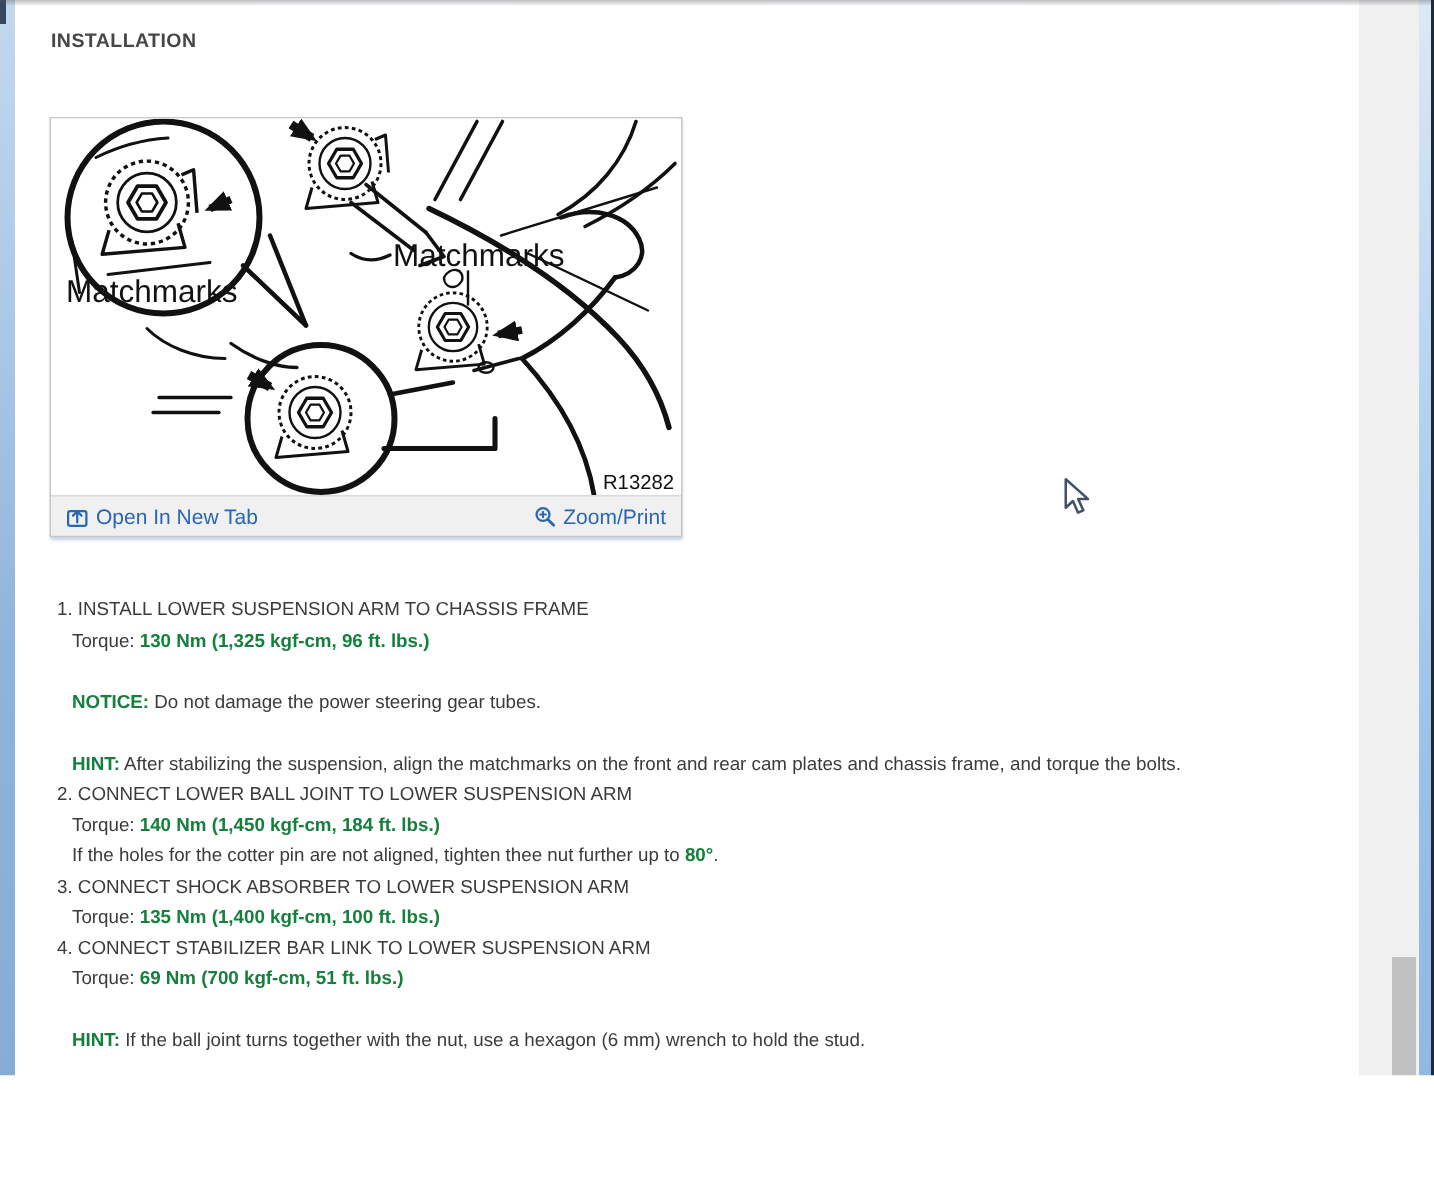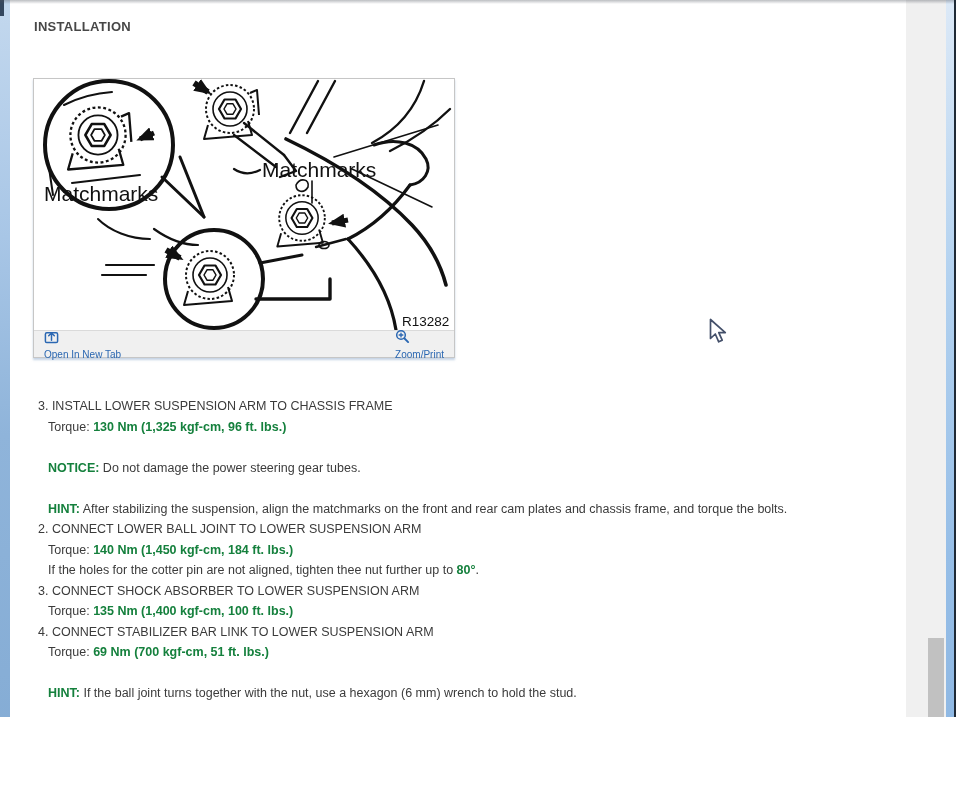--- a/index.html
+++ b/index.html
@@ -22,22 +22,22 @@
   
   .section-heading{position:absolute;left:34px;top:19px;font-size:13px;font-weight:bold;
                    color:#474747;letter-spacing:.3px;}
 
   
   .figure-card{position:absolute;left:33px;top:78px;width:420px;background:#fff;
                border:1px solid #c6c6c6;box-shadow:0 2px 2px rgba(150,175,205,.55);}
   .figure-image{width:418px;height:251px;background:#fff;overflow:hidden;}
   .figure-toolbar{height:26px;background:#f0f0f0;border-top:1px solid #dadada;
                   display:flex;align-items:center;justify-content:space-between;padding:0 10px;}
-  .fig-link{display:flex;gap:5px;color:#2a67b2;font-size:10px;
-            text-decoration:none;cursor:pointer;flex-direction:column;}
+  .fig-link{display:flex;align-items:center;gap:5px;color:#2a67b2;font-size:14px;
+            text-decoration:none;cursor:pointer;}
   .fig-link svg{display:block;}
   .diagram text{font-family:"Liberation Sans",sans-serif;}
 
   
   .steps{position:absolute;left:38px;top:396px;width:866px;font-size:12.5px;
          color:#3b3b3b;line-height:20.5px;}
   .step-heading{white-space:nowrap;}
   .step-line{padding-left:10px;white-space:nowrap;}
   .step-line .b{font-weight:bold;color:#15803d;}
   .step-spacer{height:20.5px;}
@@ -174,21 +174,21 @@
           <circle cx="6.4" cy="6.4" r="4.6" fill="none" stroke="#2a67b2" stroke-width="1.6"></circle>
           <path d="M6.4 4.4 V8.4 M4.4 6.4 H8.4" stroke="#2a67b2" stroke-width="1.4" stroke-linecap="round"></path>
           <path d="M9.9 9.9 L14 14" stroke="#2a67b2" stroke-width="2" stroke-linecap="round"></path>
         </svg>
         <span>Zoom/Print</span>
       </a>
     </div>
   </div>
 
   <div class="steps">
-      <div class="step-heading">3. INSTALL LOWER SUSPENSION ARM TO CHASSIS FRAME</div>
+      <div class="step-heading">1. INSTALL LOWER SUSPENSION ARM TO CHASSIS FRAME</div>
       <div class="step-line"><span>Torque: </span><span class="b">130 Nm (1,325 kgf-cm, 96 ft. lbs.)</span></div>
       <div class="step-spacer"></div>
       <div class="step-line"><span class="b">NOTICE:</span><span> Do not damage the power steering gear tubes.</span></div>
       <div class="step-spacer"></div>
       <div class="step-line"><span class="b">HINT:</span><span> After stabilizing the suspension, align the matchmarks on the front and rear cam plates and chassis frame, and torque the bolts.</span></div>
       <div class="step-heading">2. CONNECT LOWER BALL JOINT TO LOWER SUSPENSION ARM</div>
       <div class="step-line"><span>Torque: </span><span class="b">140 Nm (1,450 kgf-cm, 184 ft. lbs.)</span></div>
       <div class="step-line"><span>If the holes for the cotter pin are not aligned, tighten thee nut further up to </span><span class="b">80°</span><span>.</span></div>
       <div class="step-heading">3. CONNECT SHOCK ABSORBER TO LOWER SUSPENSION ARM</div>
       <div class="step-line"><span>Torque: </span><span class="b">135 Nm (1,400 kgf-cm, 100 ft. lbs.)</span></div>

